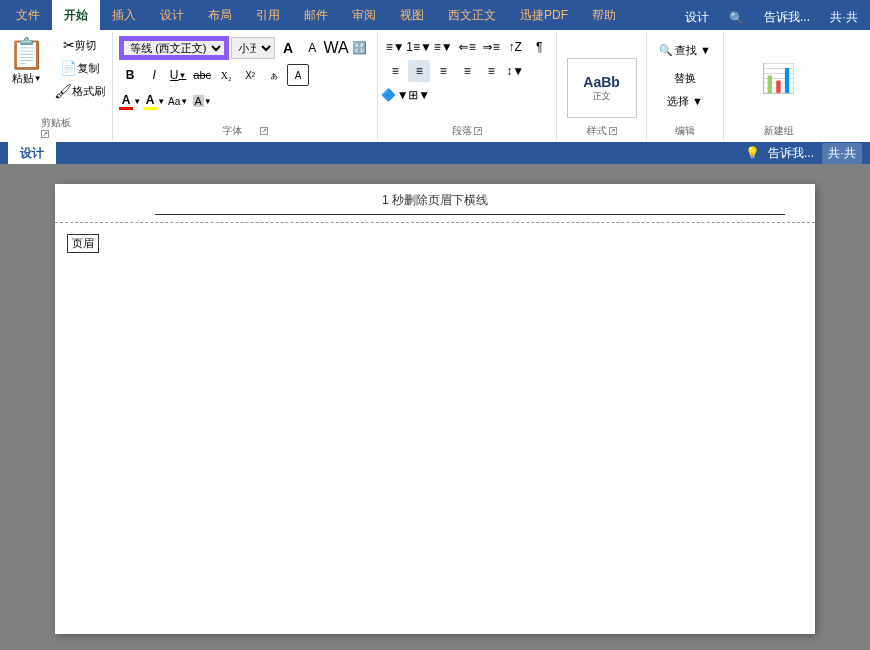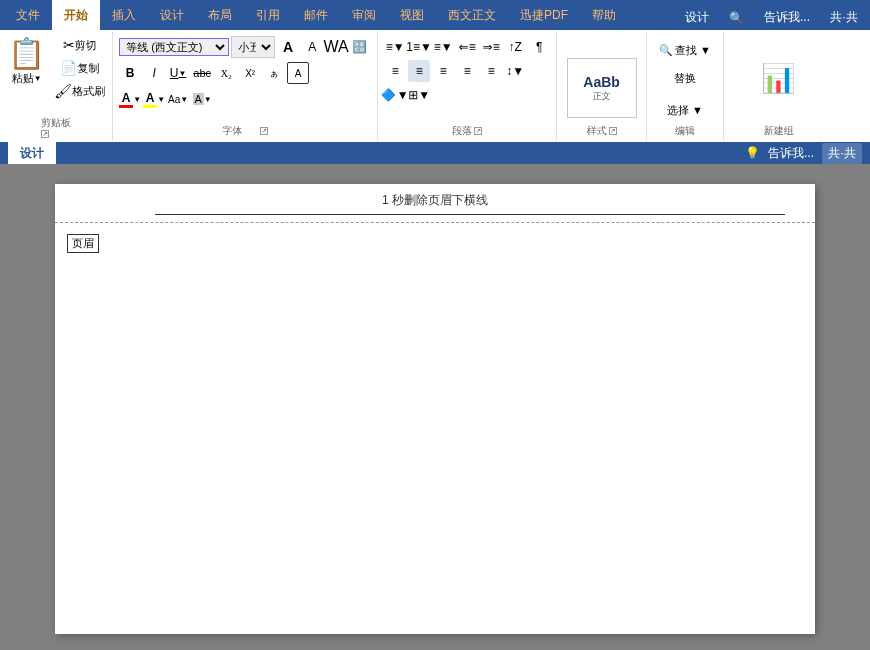--- a/index.html
+++ b/index.html
@@ -17,21 +17,21 @@
       padding: 4px 12px 4px 12px;
       color: #fdba74;
       font-size: 12px;
       cursor: pointer;
       height: 100%;
       display: flex;
       align-items: center;
     }
     .ribbon-tab.active {
       background: white;
-      color: #a16207;
+      color: #14532d;
       font-weight: bold;
     }
     .ribbon-tab-right {
       margin-left: auto;
       display: flex;
       align-items: center;
       padding-right: 4px;
       gap: 4px;
     }
     .ribbon-tab-right span {
@@ -125,23 +125,23 @@
       gap: 2px;
       margin-bottom: 2px;
     }
     .font-group-row3 {
       display: flex;
       align-items: center;
       gap: 2px;
     }
     .font-select {
       width: 110px;
-      height: 18px;
+      height: 24px;
       font-size: 11px;
-      border: 1px solid #8b5cf6;
+      border: 5px solid #8b5cf6;
       padding: 0 2px;
     }
     .font-size-select {
       width: 44px;
       height: 22px;
       font-size: 11px;
       border: 1px solid #c8c8c8;
       padding: 0 2px;
     }
     .icon-btn {
@@ -430,21 +430,21 @@
     </div>
   </div>
 
   <div class="ribbon-group edit-group" style="min-width:70px;">
     <div style="flex:1;display:flex;flex-direction:column;align-items:center;justify-content:center;gap:4px;padding:4px;">
       <button class="icon-btn" style="width:auto;padding:0 4px;height:24px;font-size:11px;display:flex;align-items:center;gap:2px;">
           <span>🔍</span>
           <span>查找 ▼</span>
         </button>
       <button class="icon-btn" style="width:auto;padding:0 4px;height:24px;font-size:11px;">替换</button>
-      <button class="icon-btn" style="width:auto;padding:0 4px;height:24px;font-size:11px;display:flex;align-items:flex-end;gap:2px;">
+      <button class="icon-btn" style="width:auto;padding:0 4px;height:24px;font-size:11px;display:flex;align-items:flex-start;gap:2px;">
           <span>选择 ▼</span>
         </button>
     </div>
     <div class="ribbon-group-label">
       <span>编辑</span>
     </div>
   </div>
 
   <div class="ribbon-group new-group" style="min-width:110px;border-right:none;">
     <div style="flex:1;display:flex;flex-direction:column;align-items:center;justify-content:center;padding:4px;">

